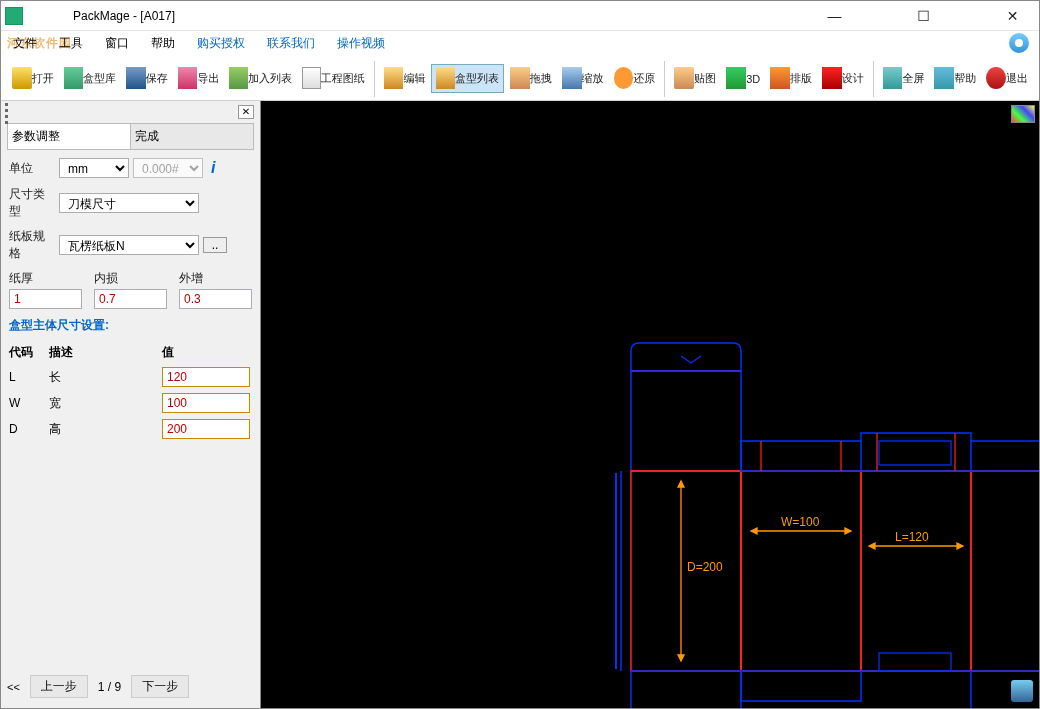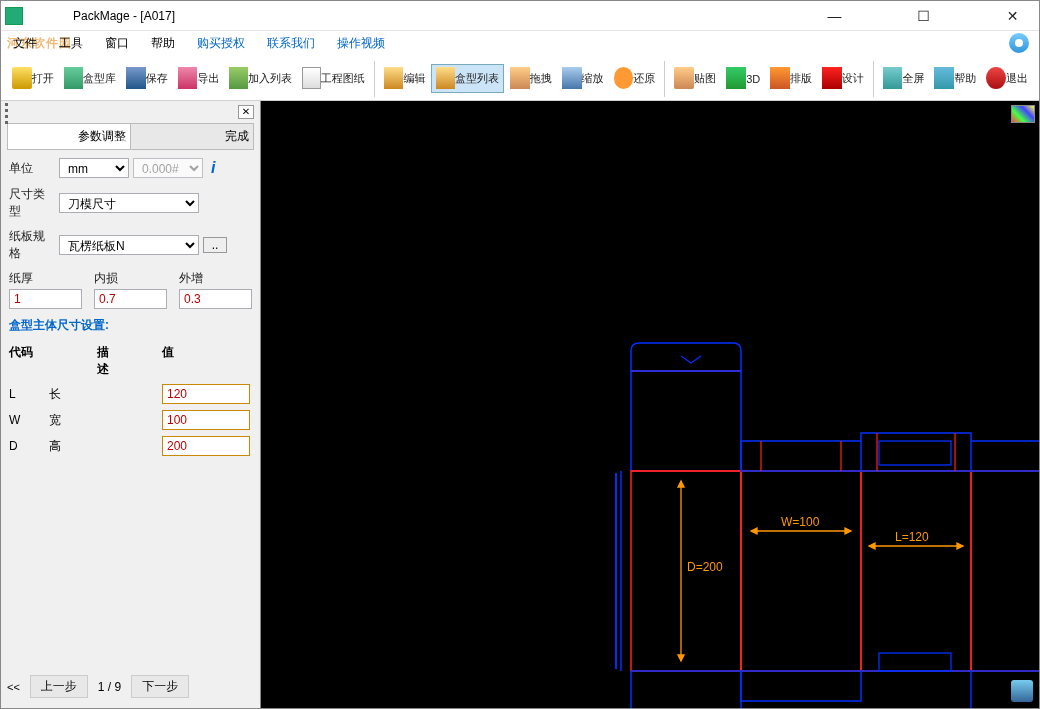--- a/index.html
+++ b/index.html
@@ -50,37 +50,37 @@
 .ic-fullscreen { background:linear-gradient(#7cc,#399);}
 .ic-help { background:linear-gradient(#6bd,#39a);}
 .ic-exit { background:linear-gradient(#e44,#a11); border-radius:50%;}
 
 
 .main { display:flex; height: calc(100% - 100px); }
 .panel { width: 260px; background:#f0f0f0; border-right:1px solid #888; padding:6px; display:flex; flex-direction:column;}
 .panel .titlebar2 { height: 12px; position:relative;}
 .panel .close-small { position:absolute; right:0; top:-2px; width:16px;height:14px; border:1px solid #999; text-align:center; font-size:10px; line-height:12px; background:#fff;}
 .tabs { display:flex; border:1px solid #bbb; margin-top:4px;}
-.tab { flex:1; text-align:right; padding:4px; background:#e8e8e8; border-right:1px solid #bbb;}
+.tab { flex:1; text-align:left; padding:4px; background:#e8e8e8; border-right:1px solid #bbb;}
 .tab.active { background:#fff; }
 .tab:last-child{border-right:none;}
 
 .form { padding:8px 2px; }
 .row { display:flex; align-items:center; margin-bottom:8px; gap:4px;}
 .row label { width: 46px; color:#222;}
 select,input[type=text] { border:1px solid #abadb3; padding:2px 4px; font-size:12px; height:20px; background:#fff;}
 .row .info-i { color:#06c; font-style:italic; font-size:16px; font-weight:bold; margin-left:4px;}
 
 .three-col { display:flex; gap:12px;}
 .three-col > div { flex:1;}
 .three-col label{color:#222; display:block; margin-bottom:2px;}
 .three-col input{width:100%; color:#b00;}
 
 .section-title{font-weight:bold; color:#06c; margin:8px 0 6px;}
-.dim-header{display:flex; font-weight:bold; padding:4px 0 6px;gap:48px;}
+.dim-header{display:flex; font-weight:bold; padding:4px 0 6px;}
 .dim-header .c1{width:40px;} .dim-header .c2{flex:1;} .dim-header .c3{width:90px;}
 .dim-row{display:flex; align-items:center; margin-bottom:6px;}
 .dim-row .c1{width:40px;} .dim-row .c2{flex:1;} .dim-row .c3{width:90px;}
 .dim-row input{width:88px; color:#b00; border:1px solid #c80;}
 
 .panel-footer{margin-top:auto; display:flex; align-items:center; gap:10px; padding:4px 0;}
 .panel-footer .nav{font-size:11px;}
 .panel-footer button{padding:2px 10px; border:1px solid #ccc; background:#e8e8e8;}
 
 .canvas { flex:1; background:#000; position:relative; overflow:hidden;}

